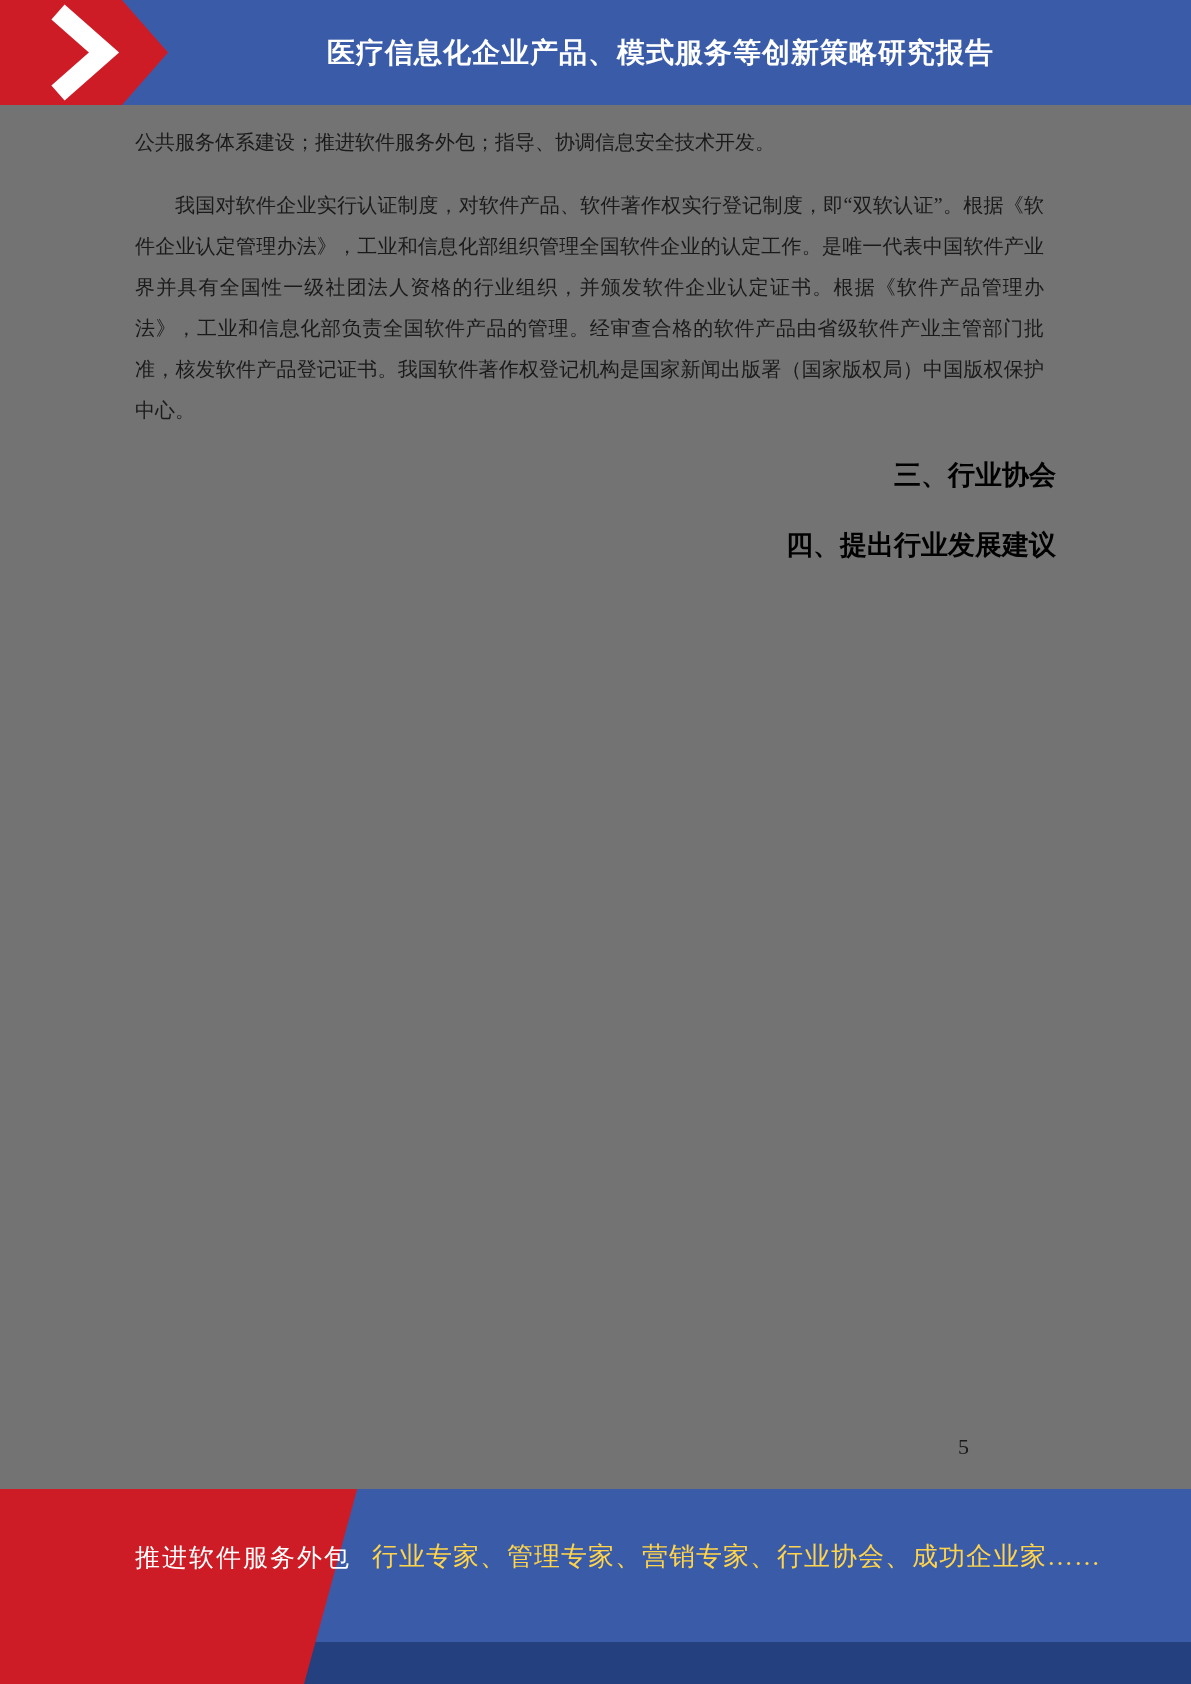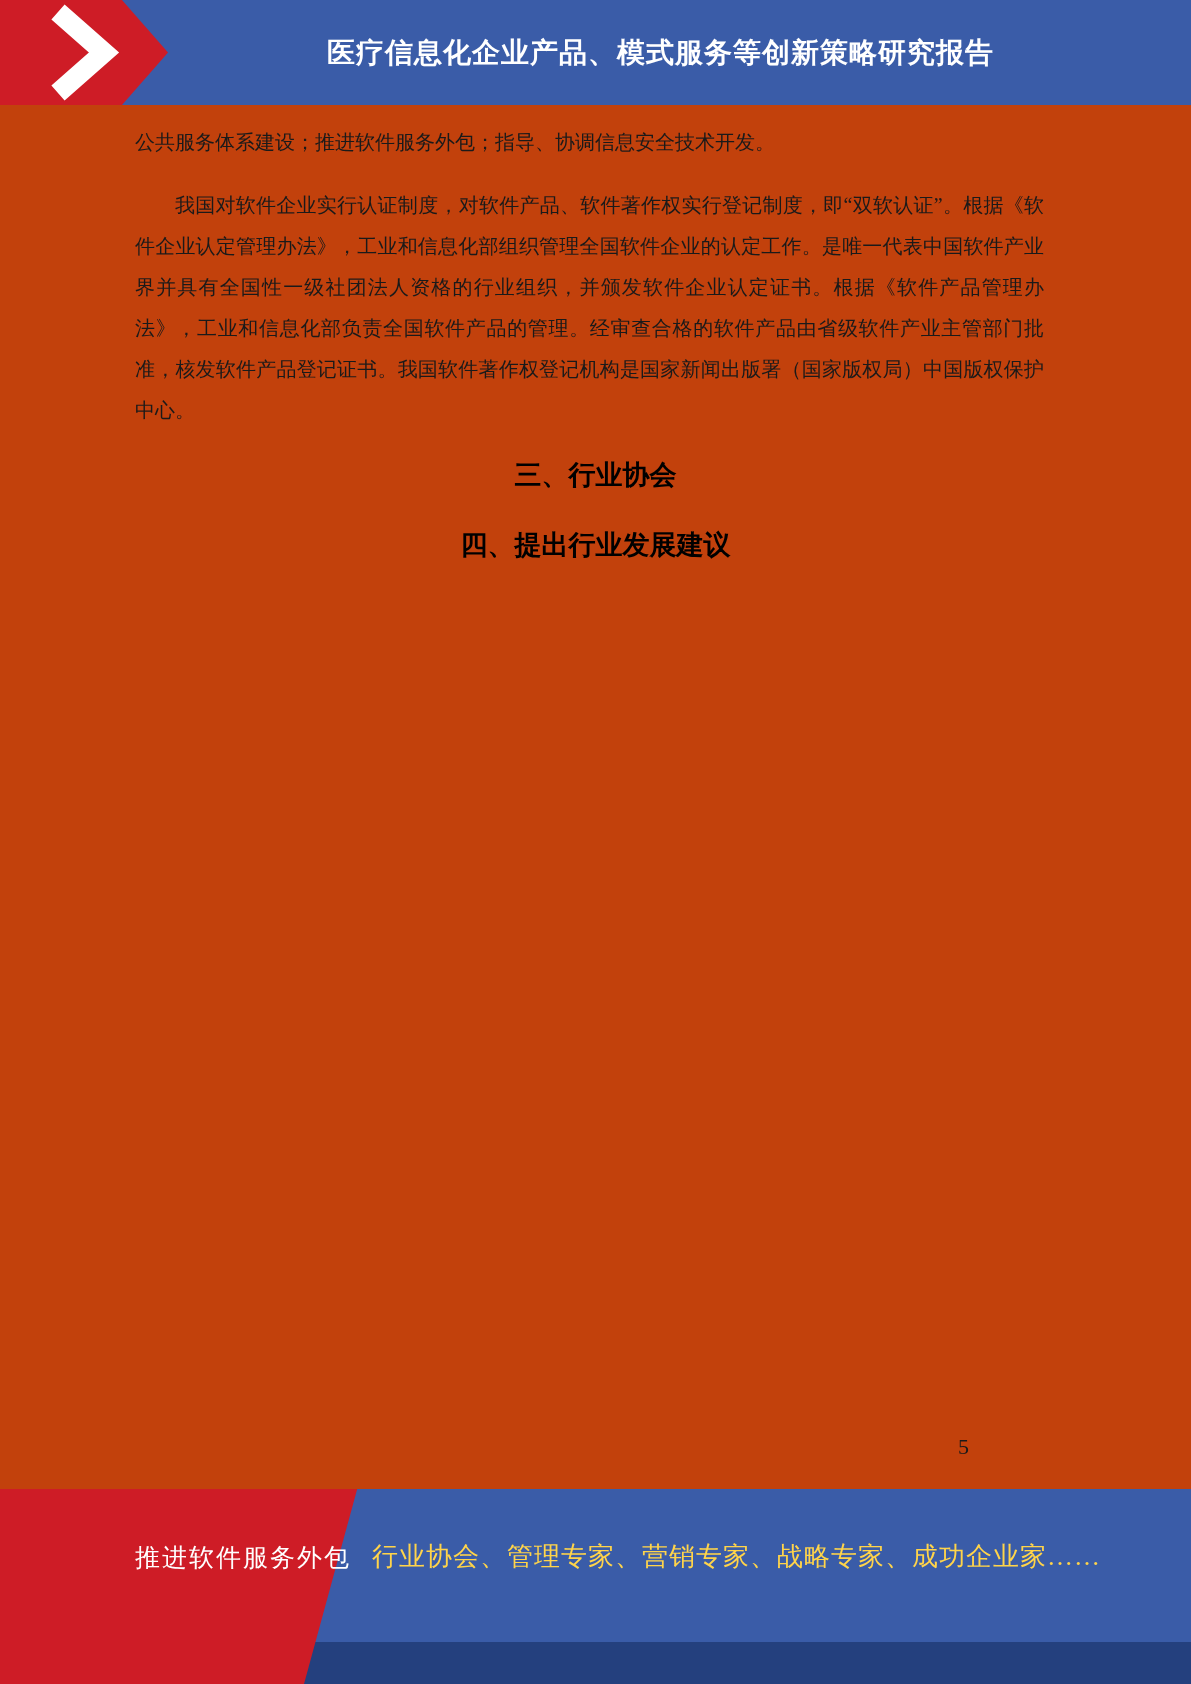--- a/index.html
+++ b/index.html
@@ -1,21 +1,21 @@
 <!DOCTYPE html>
 <html><head>
 <meta charset="utf-8">
 <style>
   * { box-sizing: border-box; }
   html, body { margin: 0; padding: 0; background: #ffffff; }
   .page {
     position: relative;
     width: 1191px;
     height: 1684px;
-    background: #c2410c;
+    background: #737373;
     overflow: hidden;
     font-family: "Liberation Serif", "DejaVu Serif", serif;
     color: #1a1a1a;
   }
 
   
   .header {
     position: absolute;
     top: 0; left: 0;
     width: 100%;
@@ -57,21 +57,21 @@
     text-indent: 2em;
   }
   .noindent { text-indent: 0; }
   .heading {
     margin: 26px 0 34px 0;
     font-family: "Liberation Sans", "DejaVu Sans", sans-serif;
     font-weight: bold;
     font-size: 27px;
     line-height: 36px;
     color: #000000;
-    text-align: center;
+    text-align: right;
   }
 
   
   .page-number {
     position: absolute;
     left: 958px;
     top: 1434px;
     font-size: 22px;
     color: #1a1a1a;
   }
@@ -140,16 +140,16 @@
     <h2 class="heading">四、提出行业发展建议</h2>
   </main>
 
   <div class="page-number">5</div>
 
   <footer class="footer">
     <div class="footer-blue"></div>
     <div class="footer-darkstrip"></div>
     <div class="footer-red"></div>
     <div class="footer-left">推进软件服务外包</div>
-    <div class="footer-right">行业协会、管理专家、营销专家、战略专家、成功企业家……</div>
+    <div class="footer-right">行业专家、管理专家、营销专家、行业协会、成功企业家……</div>
   </footer>
 
 </div>
 
 </body></html>

